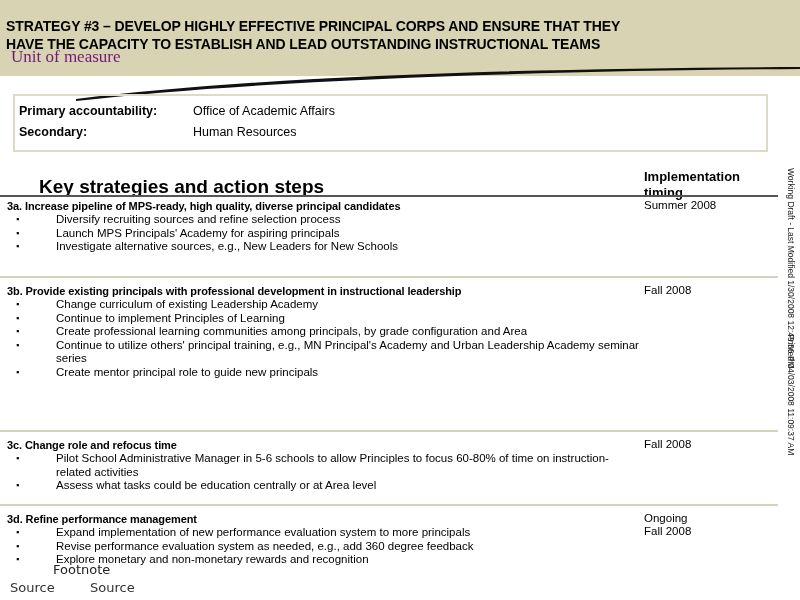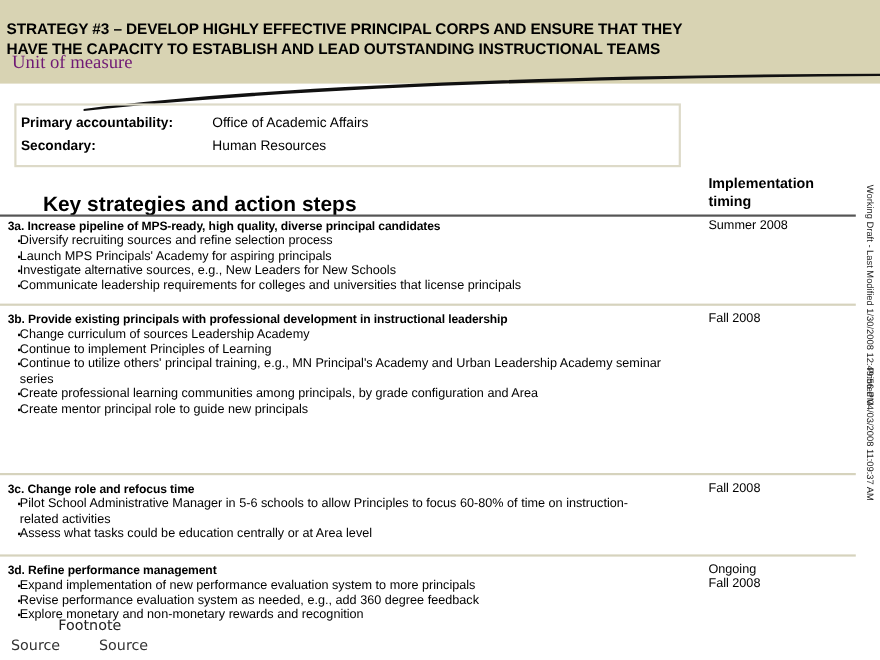--- a/index.html
+++ b/index.html
@@ -15,48 +15,48 @@
     position: absolute; left: 6px; top: 17px; width: 790px;
     font-weight: bold; font-size: 14px; line-height: 18px; letter-spacing: -0.1px;
     white-space: pre-line;
   }
   .unit-measure {
     position: absolute; left: 11px; top: 47px;
     font-family: Liberation Serif, serif; font-size: 17px; line-height: 20px; color: #701a75;
   }
   .swoosh { position: absolute; left: 0; top: 55px; width: 800px; height: 50px; }
   .acct-wrap {
-    position: absolute; left: 13px; top: 94px; width: 606px; height: 58px;
+    position: absolute; left: 13px; top: 94px; width: 755px; height: 58px;
     border: 2px solid #dddac8; box-sizing: border-box;
   }
   .acct-row { position: absolute; left: 4px; font-size: 12.5px; line-height: 16px; }
   .acct-label { position: absolute; left: 0; font-weight: bold; white-space: nowrap; }
   .acct-value { position: absolute; left: 174px; white-space: nowrap; }
   .col-head-left {
     position: absolute; left: 7px; top: 176px; font-weight: bold; font-size: 19px; margin-left: 32px;
   }
   .col-head-right {
-    position: absolute; left: 644px; top: 159px; font-weight: bold; font-size: 13px; line-height: 16px;
+    position: absolute; left: 644px; top: 169px; font-weight: bold; font-size: 13px; line-height: 16px;
     white-space: pre-line;
   }
   .head-rule {
     position: absolute; left: 0; top: 195px; width: 778px; height: 0;
     border-top: 2px solid #555;
   }
   .section { position: absolute; left: 0; width: 780px; }
   .sec-title {
     position: absolute; left: 7px; top: 0; font-weight: bold; font-size: 11px; line-height: 14px;
     white-space: nowrap; letter-spacing: -0.1px;
   }
   .sec-timing {
     position: absolute; left: 644px; top: 0; font-size: 11.5px; line-height: 13px; white-space: pre-line;
   }
   .bullets { position: absolute; left: 0; top: 14px; width: 640px; margin: 0; padding: 0; list-style: none; }
   .bullet {
-    position: relative; padding-left: 18px; font-size: 11.5px; line-height: 13.5px; width: 588px;
+    position: relative; padding-left: 56px; font-size: 11.5px; line-height: 13.5px; width: 588px;
   }
   .bullet::before {
     content: "\25AA"; position: absolute; left: 16px; top: 0; font-size: 9px;
   }
   .sec-rule {
     position: absolute; left: 0; width: 778px; height: 0; border-top: 2px solid #d6d3bd;
   }
   .watermark {
     position: absolute; left: 784px; top: 168px; width: 14px; height: 270px;
   }
@@ -100,33 +100,32 @@
 timing</div>
 <div class="head-rule"></div>
 
 <div class="section" style="top:199px;">
   <div class="sec-title">3a. Increase pipeline of MPS-ready, high quality, diverse principal candidates</div>
   <div class="sec-timing">Summer 2008</div>
   <ul class="bullets">
     <li class="bullet">Diversify recruiting sources and refine selection process</li>
     <li class="bullet">Launch MPS Principals' Academy for aspiring principals</li>
     <li class="bullet">Investigate alternative sources, e.g., New Leaders for New Schools</li>
-    <li class="bullet">Communicate leadership requirements for colleges and universities that license principals</li>
   </ul>
 </div>
 <div class="sec-rule" style="top:276px;"></div>
 
 <div class="section" style="top:284px;">
   <div class="sec-title">3b. Provide existing principals with professional development in instructional leadership</div>
   <div class="sec-timing">Fall 2008</div>
   <ul class="bullets">
-    <li class="bullet">Change curriculum of sources Leadership Academy</li>
+    <li class="bullet">Change curriculum of existing Leadership Academy</li>
     <li class="bullet">Continue to implement Principles of Learning</li>
+    <li class="bullet">Create professional learning communities among principals, by grade configuration and Area</li>
     <li class="bullet">Continue to utilize others' principal training, e.g., MN Principal's Academy and Urban Leadership Academy seminar series</li>
-    <li class="bullet">Create professional learning communities among principals, by grade configuration and Area</li>
     <li class="bullet">Create mentor principal role to guide new principals</li>
   </ul>
 </div>
 <div class="sec-rule" style="top:430px;"></div>
 
 <div class="section" style="top:438px;">
   <div class="sec-title">3c. Change role and refocus time</div>
   <div class="sec-timing">Fall 2008</div>
   <ul class="bullets">
     <li class="bullet">Pilot School Administrative Manager in 5-6 schools to allow Principles to focus 60-80% of time on instruction-related activities</li>

